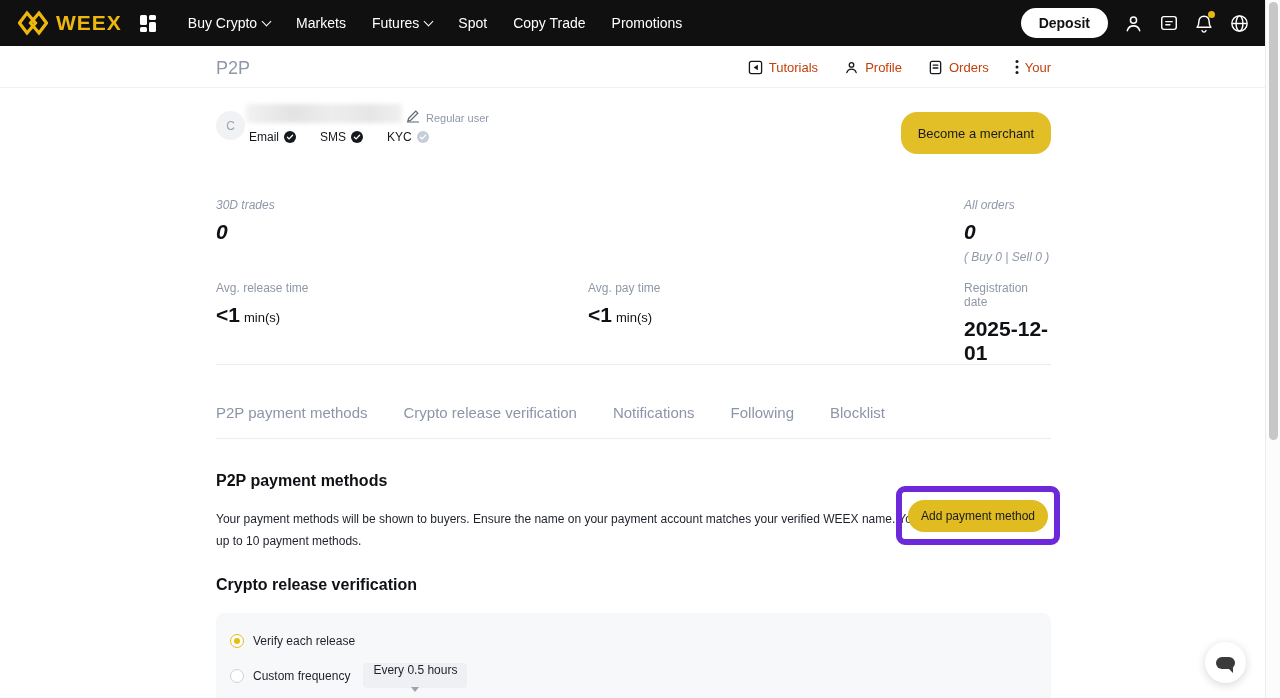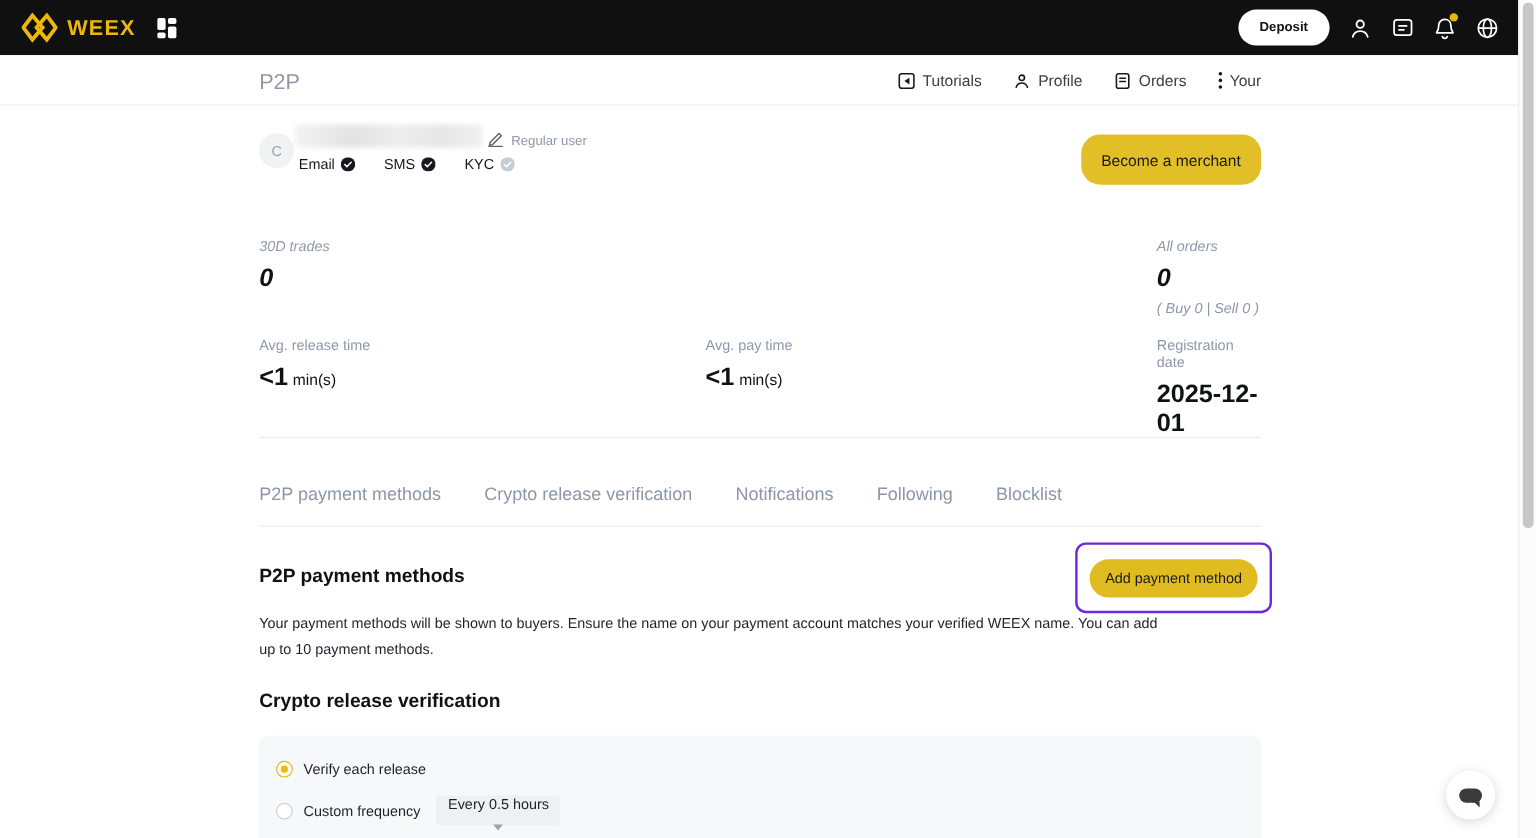--- a/index.html
+++ b/index.html
@@ -3,44 +3,44 @@
 <meta charset="utf-8">
 <style>
   * { margin:0; padding:0; box-sizing:border-box; }
   html,body { width:1280px; height:698px; overflow:hidden; background:#fff;
     font-family:"Liberation Sans", sans-serif; color:#111; }
 
   
   .topnav { position:absolute; left:0; top:0; width:1280px; height:46px;
     background:#101010; display:flex; align-items:center; }
   .logo { display:flex; align-items:center; gap:8px; margin-left:18px; cursor:pointer; }
-  .logo-text { color:#edb70c; font-size:18px; font-weight:bold; letter-spacing:1px; }
+  .logo-text { color:#edb70c; font-size:21px; font-weight:bold; letter-spacing:1px; }
   .apps-icon { margin-left:18px; display:flex; cursor:pointer; }
   .nav-items { display:flex; align-items:center; margin-left:18px; }
   .nav-item { display:flex; align-items:center; gap:6px; color:#fff; font-size:14px;
     font-weight:500; padding:0 13px; cursor:pointer; white-space:nowrap; }
   .caret-down { width:7px; height:7px; border-right:1.5px solid #fff; border-bottom:1.5px solid #fff;
     transform:rotate(45deg); margin-top:-3px; }
   .nav-right { position:absolute; right:30px; top:0; height:46px; display:flex; align-items:center; gap:15px; }
   .deposit-btn { background:#fff; color:#111; border:none; border-radius:16px; height:30px;
-    padding:0 18px; font-size:11px; font-weight:600; cursor:pointer; font-family:inherit; }
+    padding:0 18px; font-size:14px; font-weight:600; cursor:pointer; font-family:inherit; }
   .nav-ico { position:relative; display:flex; align-items:center; cursor:pointer; }
   .bell-dot { position:absolute; right:-1px; top:-2px; width:7px; height:7px; border-radius:50%; background:#e8b70f; }
 
   
   .scrollbar { position:absolute; right:0; top:0; width:15px; height:698px; background:#fcfcfc;
     border-left:1px solid #ececec; z-index:50; }
   .scroll-thumb { position:absolute; left:3px; top:2px; width:9px; height:438px; border-radius:5px; background:#c7c7c7; }
 
   
   .subheader { position:absolute; left:0; top:46px; width:1266px; height:42px; background:#fff;
     border-bottom:1px solid #efefef; }
   .breadcrumb { position:absolute; left:216px; top:12px; font-size:18px; color:#8f98a9; }
   .subnav { position:absolute; right:215px; top:0; height:42px; display:flex; align-items:center; gap:26px; }
-  .subnav-link { display:flex; align-items:center; gap:6px; font-size:13px; color:#404040;
+  .subnav-link { display:flex; align-items:center; gap:6px; font-size:13px; color:#c2410c;
     font-weight:500; cursor:pointer; }
 
   
   .content { position:absolute; left:216px; top:88px; width:835px; height:610px; }
 
   .avatar { position:absolute; left:0; top:23px; width:29px; height:29px; border-radius:50%;
     background:#f0f2f4; color:#9aa3b2; font-size:12px; display:flex; align-items:center; justify-content:center; }
   .blurred-name { position:absolute; left:30px; top:16px; width:156px; height:19px;
     background:linear-gradient(90deg,#f2f2f2,#e3e3e3 30%,#ededed 55%,#e6e6e6 80%,#f0f0f0); filter:blur(2px); border-radius:2px; }
   .edit-icon { position:absolute; left:190px; top:21px; cursor:pointer; display:flex; }
@@ -63,22 +63,22 @@
 
   .divider { position:absolute; left:0; top:276px; width:835px; height:1px; background:#ececec; }
 
   .tabs { position:absolute; left:0; top:316px; display:flex; gap:36px; }
   .tab { font-size:15px; color:#8c96a8; cursor:pointer; white-space:nowrap; }
   .tabs-divider { position:absolute; left:0; top:350px; width:835px; height:1px; background:#ececec; }
 
   .sec-title { position:absolute; left:0; font-size:16px; font-weight:bold; color:#0f1115; }
   .pm-title { top:384px; }
   .pm-desc { position:absolute; left:0; top:420px; font-size:12px; color:#1d2129; line-height:22px; }
-  .red-box { position:absolute; right:-9px; top:364px; width:164px; height:59px;
-    border:2px solid #6d28d9; border-radius:9px; display:flex; align-items:center; justify-content:center; }
+  .red-box { position:absolute; right:-9px; top:398px; width:164px; height:59px;
+    border:6px solid #6d28d9; border-radius:9px; display:flex; align-items:center; justify-content:center; }
   .add-btn { width:140px; height:32px; background:#e0bc20; border:none; border-radius:16px;
     font-size:12px; color:#1a1a1a; cursor:pointer; font-family:inherit; }
 
   .crv-title { top:488px; }
   .panel { position:absolute; left:0; top:525px; width:835px; height:200px; background:#f7f8fa; border-radius:8px; }
   .radio-row { position:absolute; left:14px; display:flex; align-items:center; gap:9px; font-size:12px; color:#1d2129; }
   .rr1 { top:21px; } .rr2 { top:50px; }
   .radio { width:14px; height:14px; border-radius:50%; background:#fff; cursor:pointer; flex:none; }
   .radio.on { border:1.5px solid #e8ba14; display:flex; align-items:center; justify-content:center; }
   .radio.on::after { content:""; width:6px; height:6px; border-radius:50%; background:#e8ba14; }
@@ -111,20 +111,42 @@
   <div class="apps-icon">
     <svg width="17" height="17" viewBox="0 0 17 17">
       <g fill="#fff">
         <rect x="0" y="0" width="7" height="10" rx="1.5"></rect>
         <rect x="0" y="12" width="7" height="5" rx="1.5"></rect>
         <rect x="9" y="0" width="7" height="5" rx="1.5"></rect>
         <rect x="9" y="7" width="7" height="10" rx="1.5"></rect>
       </g>
     </svg>
   </div>
+  <div class="nav-items">
+    <div class="nav-item">
+      <span>Buy Crypto</span>
+      <span class="caret-down"></span>
+    </div>
+    <div class="nav-item">
+      <span>Markets</span>
+    </div>
+    <div class="nav-item">
+      <span>Futures</span>
+      <span class="caret-down"></span>
+    </div>
+    <div class="nav-item">
+      <span>Spot</span>
+    </div>
+    <div class="nav-item">
+      <span>Copy Trade</span>
+    </div>
+    <div class="nav-item">
+      <span>Promotions</span>
+    </div>
+  </div>
   <div class="nav-right">
     <button class="deposit-btn">Deposit</button>
     <span class="nav-ico">
       <svg width="21" height="21" viewBox="0 0 22 22" fill="none" stroke="#fff" stroke-width="1.6">
         <circle cx="11" cy="7.5" r="3.2"></circle>
         <path d="M4.5 18.5c1-3.4 3.5-5 6.5-5s5.5 1.6 6.5 5" stroke-linecap="round"></path>
       </svg>
     </span>
     <span class="nav-ico">
       <svg width="20" height="20" viewBox="0 0 22 22" fill="none" stroke="#fff" stroke-width="1.6">

